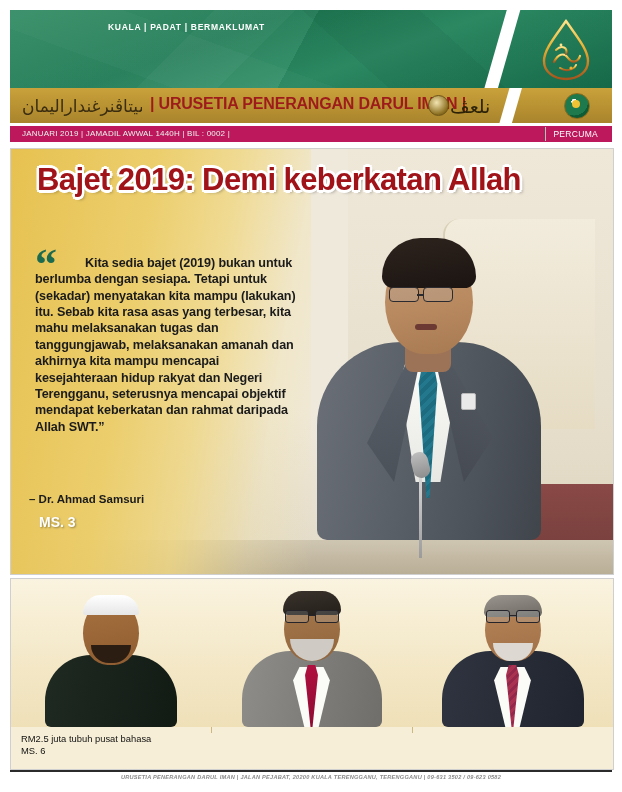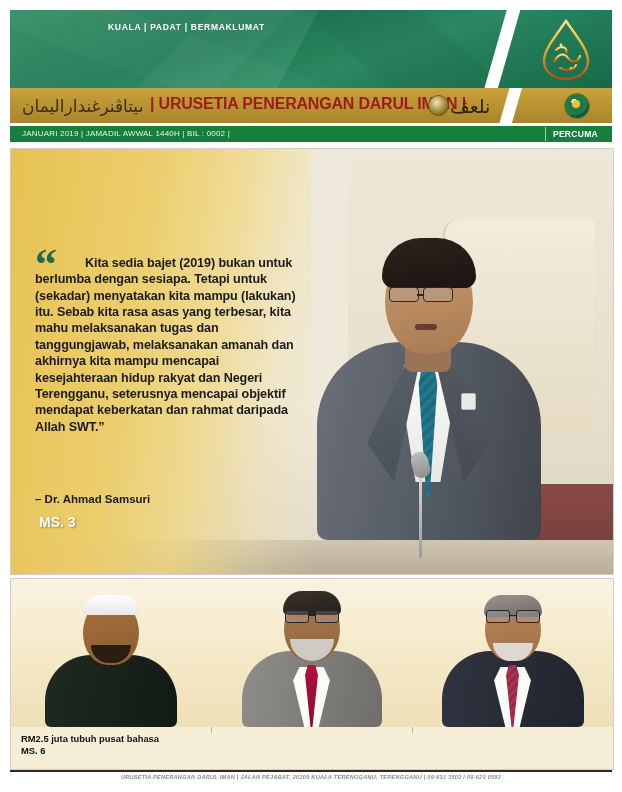--- a/index.html
+++ b/index.html
@@ -78,33 +78,33 @@
     border:1.5px solid #8a6a1c;
   }
   .gb-logo:after{
     content:"";position:absolute;left:7px;top:6px;width:8px;height:8px;
     border-radius:50%;background:#f0c335;
   }
 
   
   .infobar{
     position:absolute;left:10px;top:126px;width:602px;height:16px;
-    background:#15803d;color:#ffffff;
+    background:#be185d;color:#ffffff;
   }
   .ib-left{
     position:absolute;left:12px;top:3px;font-size:8px;letter-spacing:.2px;
     white-space:nowrap;color:#e8f3ed;
   }
   .ib-motto{
     position:absolute;left:270px;top:3px;font-size:8px;font-weight:bold;
     letter-spacing:2.4px;color:#ffffff;white-space:nowrap;
   }
   .ib-div{position:absolute;right:66px;top:1px;width:1px;height:14px;background:#9ecbb7;}
   .ib-free{
-    position:absolute;right:14px;top:3px;font-size:8.5px;font-weight:bold;
+    position:absolute;right:14px;top:3px;font-size:8.5px;font-weight:normal;
     letter-spacing:.3px;color:#ffffff;
   }
 
   
   .hero{
     position:absolute;left:10px;top:148px;width:602px;height:425px;
     border:1px solid #cfcfcf;overflow:hidden;background:#e9e2d3;
   }
   .hero-photo{
     position:absolute;inset:0;
@@ -222,21 +222,21 @@
     font-size:44px;line-height:24px;color:#1d6b4f;font-weight:bold;
     font-family:"Liberation Serif", serif;
   }
   .quote{
     position:absolute;left:24px;top:106px;width:268px;
     font-size:12.6px;line-height:1.30;font-weight:bold;color:#1b1b1b;
     letter-spacing:-0.1px;
   }
   .quote .lead{padding-left:50px;}
   .attrib{
-    position:absolute;left:24px;top:344px;width:270px;
+    position:absolute;left:18px;top:344px;width:270px;
     font-size:11.5px;font-weight:bold;color:#1b1b1b;
   }
   .msref{
     position:absolute;left:28px;top:365px;
     font-size:14px;font-weight:bold;color:#ffffff;
     text-shadow:1px 1px 2px rgba(0,0,0,.35);
   }
 
   
   .teasers{
@@ -302,21 +302,21 @@
     width:56px;height:64px;background:linear-gradient(170deg,#b9875a,#a06f46);
     border-radius:46% 46% 44% 44%/52% 52% 48% 48%;}
   .p3-hair{position:absolute;left:50%;transform:translateX(-50%);bottom:110px;
     width:58px;height:22px;background:linear-gradient(170deg,#9a958e,#6d6962);
     border-radius:30px 30px 8px 8px;}
   .p3-beard{position:absolute;left:50%;transform:translateX(-50%);bottom:66px;
     width:40px;height:18px;background:#ddd9d2;border-radius:0 0 20px 20px;}
 
   .tcaption{
     position:absolute;left:10px;top:154px;right:8px;
-    font-size:9.4px;font-weight:bold;line-height:1.32;color:#121212;
+    font-size:9.4px;font-weight:normal;line-height:1.32;color:#121212;
   }
 
   
   .footrule{
     position:absolute;left:10px;top:770px;width:602px;height:2px;background:#2b2b2b;
   }
   .footer{
     position:absolute;left:0;top:774px;width:622px;text-align:center;
     font-size:5.6px;letter-spacing:.25px;color:#8a8a8a;
     font-style:italic;font-weight:bold;
@@ -384,20 +384,21 @@
         <div class="fig-glassL"></div>
         <div class="fig-glassR"></div>
         <div class="fig-bridge"></div>
         <div class="fig-mouth"></div>
         <div class="mic-stand"></div>
         <div class="mic-head"></div>
       </div>
     </div>
     <div class="hero-gold"></div>
 
+    <div class="headline">Bajet 2019: Demi keberkatan Allah</div>
     <div class="quotemark">“</div>
     <div class="quote">
       <span class="lead">Kita sedia bajet (2019) bukan untuk berlumba dengan sesiapa. Tetapi untuk (sekadar) menyatakan kita mampu (lakukan) itu. Sebab kita rasa asas yang terbesar,  kita mahu melaksanakan tugas dan tanggungjawab, melaksanakan amanah dan akhirnya kita mampu mencapai kesejahteraan hidup rakyat dan Negeri Terengganu, seterusnya mencapai objektif mendapat keberkatan dan rahmat daripada Allah  SWT.”</span>
     </div>
     <div class="attrib">– Dr. Ahmad Samsuri</div>
     <div class="msref">MS. 3</div>
   </div>
 
   <div class="teasers">
     <div class="tsep s1"></div>

